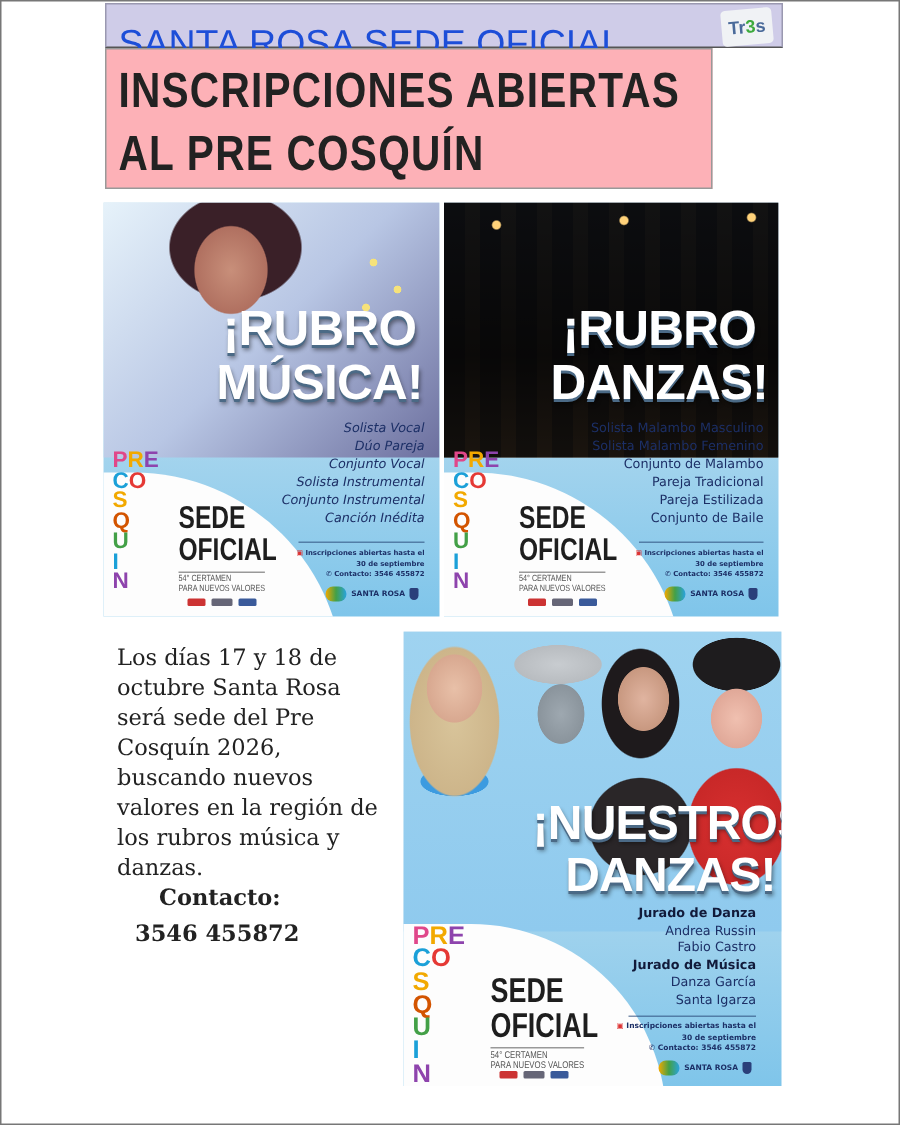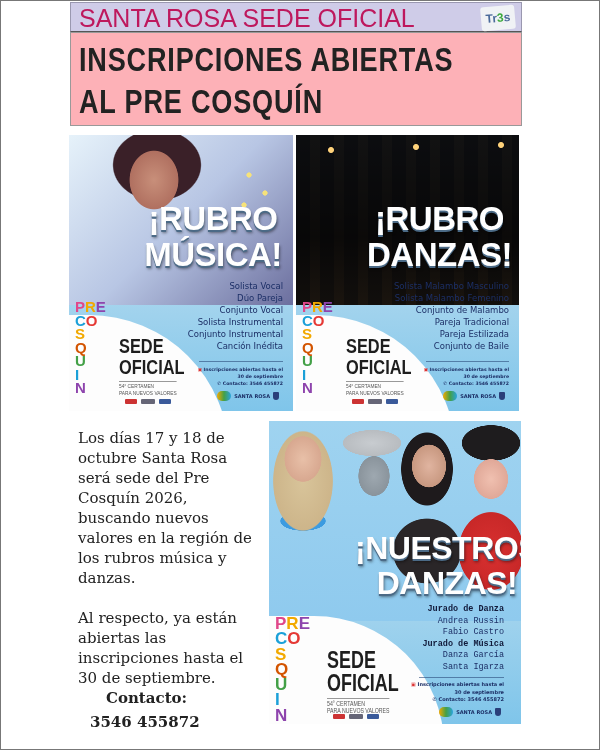--- a/index.html
+++ b/index.html
@@ -6,33 +6,33 @@
     html, body { width: 600px; height: 750px; background: #ffffff; overflow: hidden; }
     body { position: relative; font-family: "Liberation Sans", sans-serif; }
     .frame { position: absolute; left: 0; top: 0; width: 600px; height: 750px; border: 1px solid #777; }
 
     
     .header-top {
       position: absolute; left: 70px; top: 2px; width: 452px; height: 30px;
       background: #cfcce8; border: 1px solid #9a98b0; border-bottom: 1px solid #555;
     }
     .header-top .kicker {
-      position: absolute; left: 8px; top: 1px;
-      font-family: "Liberation Sans", sans-serif; font-size: 25px; color: #be185d;
+      position: absolute; left: 8px; top: 12px;
+      font-family: "Liberation Sans", sans-serif; font-size: 25px; color: #1d4ed8;
       letter-spacing: 0px; line-height: 28px;
     }
     .logo-tr3s {
       position: absolute; right: 6px; top: 3px; width: 34px; height: 24px;
       background: #f0f2f5; border-radius: 3px; transform: rotate(-5deg);
       font-family: "Liberation Sans", sans-serif; font-weight: bold; font-size: 12px;
       color: #4a6a9a; text-align: center; line-height: 24px;
     }
     .logo-tr3s .three { color: #3daa3d; }
     .header-main {
-      position: absolute; left: 70px; top: 32px; width: 452px; height: 94px;
+      position: absolute; left: 70px; top: 32px; width: 405px; height: 94px;
       background: #fdb1b7; border: 1px solid #999;
     }
     .headline {
       position: absolute; left: 8px; top: 6px;
       font-family: "Liberation Sans", sans-serif; font-weight: bold;
       font-size: 33px; line-height: 42px; color: #222;
       transform: scaleX(0.82); transform-origin: left top; letter-spacing: 1px;
       white-space: nowrap;
     }
 
@@ -118,21 +118,21 @@
       radial-gradient(circle 4px at 180px 40px, #f6e27a 60%, transparent 70%),
       radial-gradient(circle 4px at 196px 58px, #f6e27a 60%, transparent 70%),
       radial-gradient(circle 4px at 175px 70px, #f6e27a 60%, transparent 70%),
       radial-gradient(circle 3px at 205px 80px, #f6e27a 60%, transparent 70%),
       linear-gradient(135deg, #e6f2fa 0%, #b8c6e4 50%, #6c6f9e 100%);"></div>
   <div class="title" style="top:66px; font-size:33px; line-height:36px;">
     <div>¡RUBRO</div>
     <div>MÚSICA!</div>
   </div>
   <div class="white-curve" style="left:-40px; top:180px; width:200px; height:140px;"></div>
-  <div class="items" style="right:10px; top:145px; font-size:8.5px; line-height:12px;">
+  <div class="items" style="right:10px; top:145px; font-size:8.5px; line-height:12px;font-style:italic;">
     <div>Solista Vocal</div>
     <div>Dúo Pareja</div>
     <div>Conjunto Vocal</div>
     <div>Solista Instrumental</div>
     <div>Conjunto Instrumental</div>
     <div>Canción Inédita</div>
   </div>
   <div class="precosquin" style="left:6px; top:165px; font-size:15px;">
     <span class="pc-letter" style="color:#e0478a;">P<span style="color:#f2a900;">R</span><span style="color:#8e44ad;">E</span></span>
     <span class="pc-letter" style="color:#1ba0d8;">C<span style="color:#e53935;">O</span></span>
@@ -219,21 +219,20 @@
   </div>
   <div class="sr-logo" style="right:14px; top:256px;">
     <div class="blob"></div>
       <div class="name">SANTA ROSA</div>
       <div class="shield"></div>
   </div>
 </div>
 
 <div class="article">
   <p>Los días 17 y 18 de octubre Santa Rosa será sede del Pre Cosquín 2026, buscando nuevos valores en la región de los rubros música y danzas.</p>
-  <p>Al respecto,  ya están abiertas las inscripciones hasta el 30 de septiembre.</p>
   <div class="contact-label">Contacto:</div>
   <div class="contact-phone">3546 455872</div>
 </div>
 
 <div class="poster" style="left:269px; top:421px; width:252px; height:303px;">
   <div class="photo" style="height:200px; background:
       radial-gradient(ellipse 26px 32px at 34px 38px, #e8c0a8 0%, #d8a890 70%, transparent 72%),
       radial-gradient(ellipse 42px 70px at 34px 60px, #d8c49a 0%, #cdb58a 70%, transparent 72%),
       radial-gradient(ellipse 28px 12px at 34px 100px, #3c9be0 0%, #3c9be0 80%, transparent 82%),
       radial-gradient(ellipse 22px 28px at 105px 55px, #9ea8b0 0%, #8a949c 70%, transparent 72%),
@@ -243,21 +242,21 @@
       radial-gradient(ellipse 42px 40px at 158px 130px, #2a2628 0%, #2a2628 80%, transparent 82%),
       radial-gradient(ellipse 24px 28px at 222px 58px, #f0c0b0 0%, #e0a898 70%, transparent 72%),
       radial-gradient(ellipse 36px 22px at 222px 22px, #1e1c1e 0%, #1e1c1e 80%, transparent 82%),
       radial-gradient(ellipse 40px 48px at 222px 130px, #d83030 0%, #c82828 80%, transparent 82%),
       linear-gradient(180deg, #9fd3f0 0%, #8fcaee 100%);"></div>
   <div class="title" style="top:110px; font-size:32px; line-height:35px;margin-left:20px;">
     <div>¡NUESTROS</div>
     <div>DANZAS!</div>
   </div>
   <div class="white-curve" style="left:-40px; top:195px; width:215px; height:130px;"></div>
-  <div class="items" style="right:17px; top:183px; font-size:8.5px; line-height:11.5px;font-family:Liberation Mono, monospace;">
+  <div class="items" style="right:17px; top:183px; font-size:8.5px; line-height:11.5px;">
     <div class="b">Jurado de Danza</div>
     <div>Andrea Russin</div>
     <div>Fabio Castro</div>
     <div class="b">Jurado de Música</div>
     <div>Danza García</div>
     <div>Santa Igarza</div>
   </div>
   <div class="precosquin" style="left:6px; top:195px; font-size:17px;">
     <span class="pc-letter" style="color:#e0478a;">P<span style="color:#f2a900;">R</span><span style="color:#8e44ad;">E</span></span>
     <span class="pc-letter" style="color:#1ba0d8;">C<span style="color:#e53935;">O</span></span>

